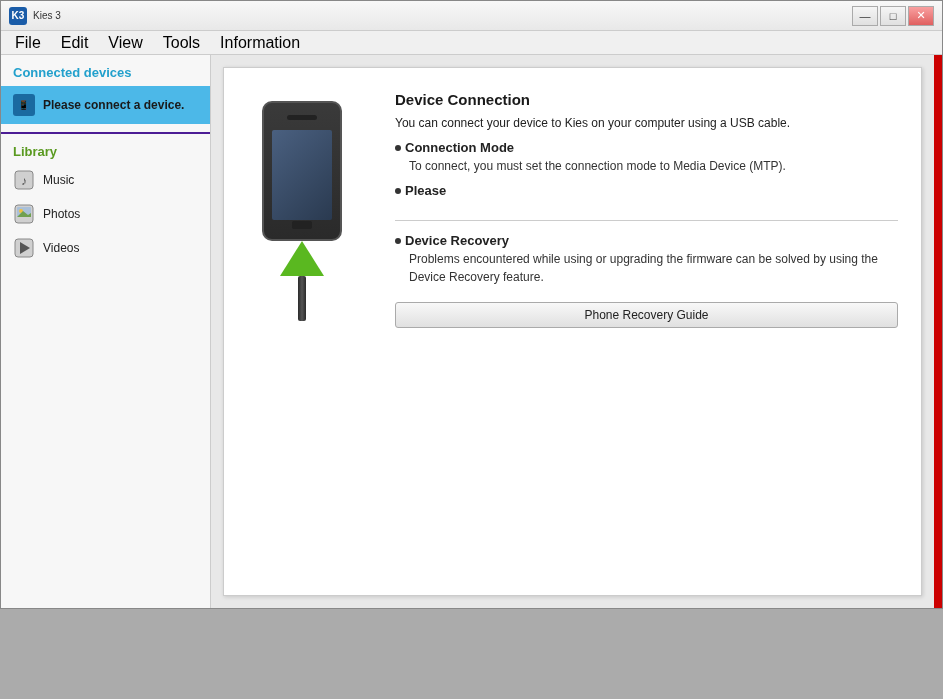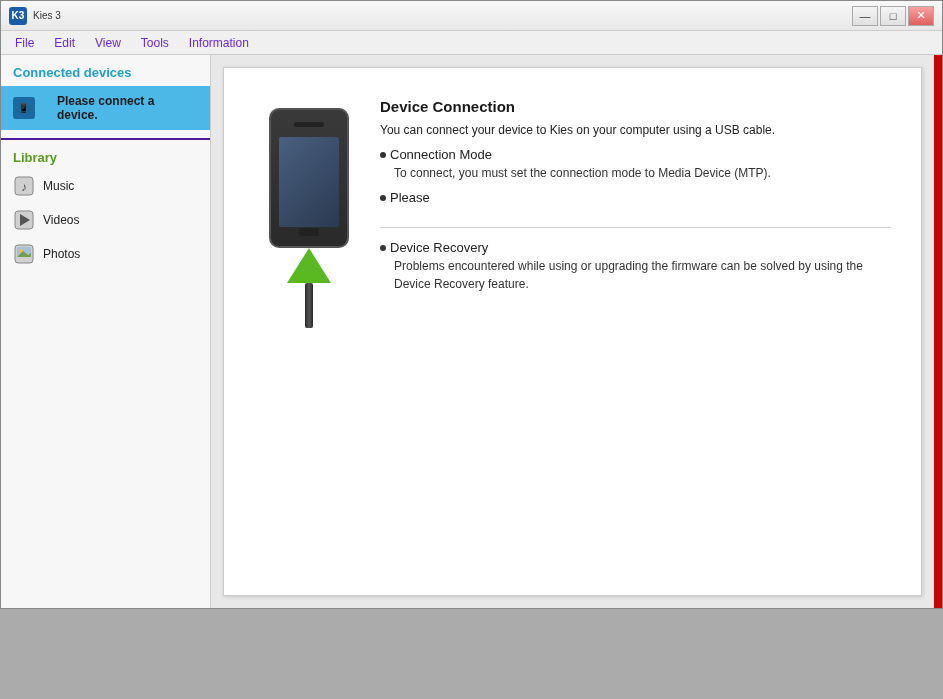--- a/index.html
+++ b/index.html
@@ -82,22 +82,22 @@
       background: #f0f0f0;
       display: flex;
       align-items: center;
       padding: 0 4px;
       border-bottom: 1px solid #ccc;
       flex-shrink: 0;
     }
 
     .menu-item {
       padding: 2px 10px;
-      font-size: 12px;
-      color: #6d28d9;
+      font-size: 16px;
+      color: #000000;
       cursor: pointer;
       border-radius: 2px;
     }
 
     
     .main-layout {
       display: flex;
       flex: 1;
       overflow: hidden;
       justify-content: space-between;
@@ -139,21 +139,20 @@
       align-items: center;
       justify-content: center;
       color: white;
       font-size: 9px;
     }
 
     .device-text {
       font-size: 12px;
       font-weight: bold;
       color: #1a1a1a;
-      margin-left: 14px;
     }
 
     .sidebar-library-title {
       font-size: 13px;
       font-weight: bold;
       color: #5a9a20;
       padding: 10px 12px 4px 12px;
       border-top: 2px solid #4c1d95;
       margin-top: 4px;
     }
@@ -188,22 +187,22 @@
     }
 
     .content-panel {
       background: white;
       width: 100%;
       height: 100%;
       border: 1px solid #ccc;
       box-shadow: 1px 1px 4px rgba(0,0,0,0.15);
       display: flex;
       flex-direction: row;
-      padding: 30px;
-      gap: 16px;
+      padding: 23px;
+      gap: 38px;
     }
 
     .phone-visual {
       display: flex;
       flex-direction: column;
       align-items: center;
       flex-shrink: 0;
       width: 110px;
       padding-top: 10px;
     }
@@ -290,21 +289,21 @@
       line-height: 1.5;
       margin-bottom: 8px;
     }
 
     .bullet-item {
       margin-bottom: 8px;
     }
 
     .bullet-title {
       font-size: 13px;
-      font-weight: normal;
+      font-weight: bold;
       color: #222;
       display: flex;
       align-items: center;
       gap: 4px;
       margin-bottom: 2px;
     }
 
     .bullet-dot {
       width: 6px;
       height: 6px;
@@ -386,35 +385,35 @@
             <rect x="2" y="2" width="18" height="18" rx="3" fill="#d0d0d0" stroke="#888" stroke-width="1"></rect>
             <text x="11" y="16" text-anchor="middle" font-size="12" fill="#555">♪</text>
           </svg>
         </div>
         <span>Music</span>
       </div>
       <div class="sidebar-lib-item">
         <div class="lib-icon">
           <svg width="22" height="22" viewBox="0 0 22 22">
             <rect x="2" y="2" width="18" height="18" rx="3" fill="#d0d0d0" stroke="#888" stroke-width="1"></rect>
-            <polygon points="7,5 7,17 17,11" fill="#555"></polygon>
-          </svg>
-        </div>
-        <span>Videos</span>
-      </div>
-      <div class="sidebar-lib-item">
-        <div class="lib-icon">
-          <svg width="22" height="22" viewBox="0 0 22 22">
-            <rect x="2" y="2" width="18" height="18" rx="3" fill="#d0d0d0" stroke="#888" stroke-width="1"></rect>
             <rect x="4" y="4" width="14" height="10" rx="1" fill="#aac0d8"></rect>
             <circle cx="8" cy="8" r="2" fill="#f0c040"></circle>
             <polygon points="4,14 10,8 15,12 18,10 18,14" fill="#70a050"></polygon>
           </svg>
         </div>
         <span>Photos</span>
+      </div>
+      <div class="sidebar-lib-item">
+        <div class="lib-icon">
+          <svg width="22" height="22" viewBox="0 0 22 22">
+            <rect x="2" y="2" width="18" height="18" rx="3" fill="#d0d0d0" stroke="#888" stroke-width="1"></rect>
+            <polygon points="7,5 7,17 17,11" fill="#555"></polygon>
+          </svg>
+        </div>
+        <span>Videos</span>
       </div>
     </div>
 
     <div class="content-area">
       <div class="content-panel">
 
         <div class="phone-visual">
           <div class="phone-body">
             <div class="phone-speaker"></div>
             <div class="phone-screen"></div>
@@ -448,19 +447,20 @@
           <hr class="divider">
 
           <div class="bullet-item">
             <div class="bullet-title">
               <span class="bullet-dot"></span>
               <span>Device Recovery</span>
             </div>
             <div class="bullet-text">Problems encountered while using or upgrading the firmware can be solved by using the Device Recovery feature.</div>
           </div>
 
+          <button class="recovery-btn">Phone Recovery Guide</button>
         </div>
       </div>
     </div>
 
     <div class="red-stripe"></div>
   </div>
 </div>
 
 </body></html>

